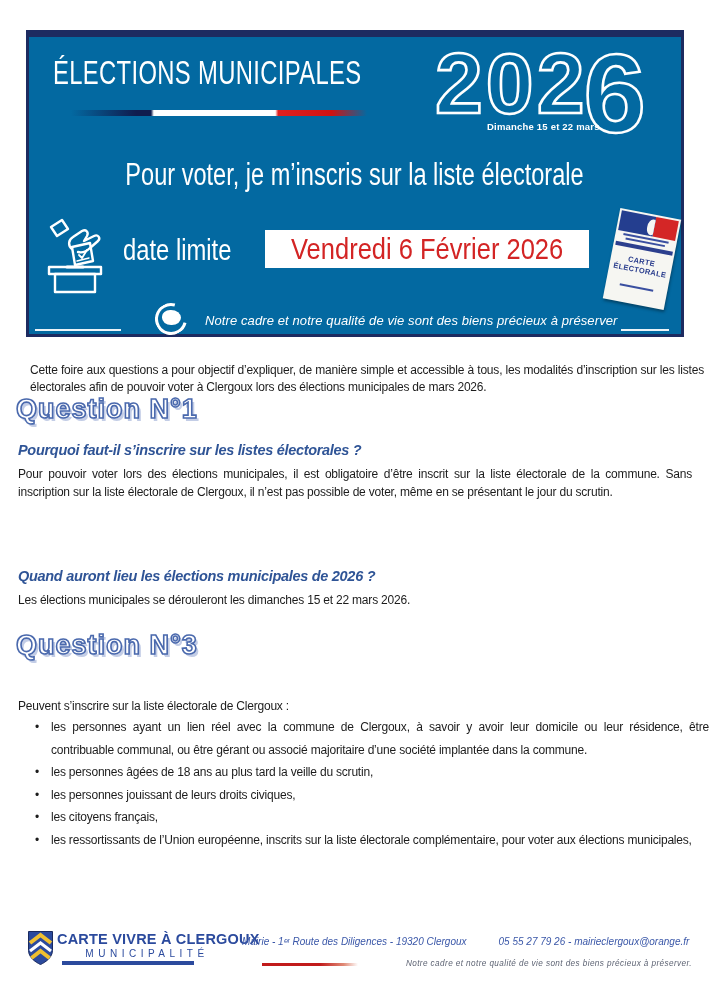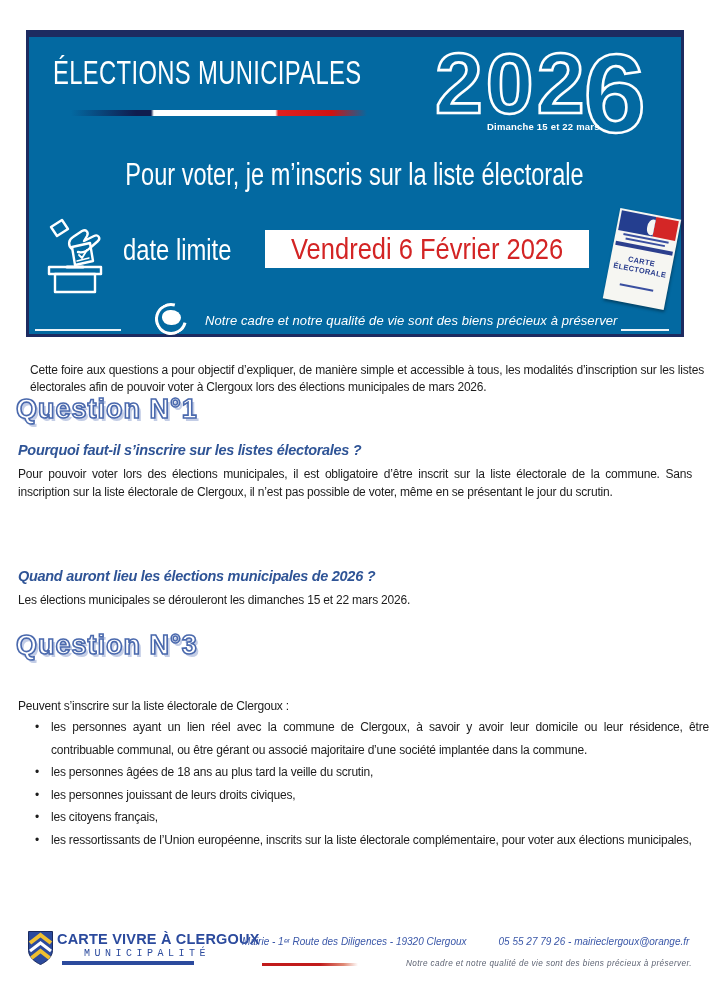--- a/index.html
+++ b/index.html
@@ -111,21 +111,21 @@
   .bullets li{position:relative;line-height:22.5px;}
   .bullets li::before{content:'•';position:absolute;left:-16px;color:#1c1c1c;}
   
   .shield{position:absolute;left:27px;top:930px;}
   .org-name{
     position:absolute;left:57px;top:931px;width:180px;color:#2b4a9d;font-weight:bold;
     font-size:14.5px;white-space:nowrap;letter-spacing:0.2px;
   }
   .org-sub{
     position:absolute;left:57px;top:948px;width:180px;color:#2b4a9d;font-size:10px;
-    letter-spacing:4.5px;text-align:center;white-space:nowrap;font-family:Liberation Mono, monospace;
+    letter-spacing:4.5px;text-align:center;white-space:nowrap;
   }
   .org-bar{position:absolute;left:62px;top:961px;width:132px;height:4px;background:#2b4a9d;}
   .footer-address{
     position:absolute;left:242px;top:936px;color:#3a57a8;font-style:italic;font-size:10px;
     white-space:nowrap;display:flex;gap:32px;
   }
   .footer-redline{
     position:absolute;left:262px;top:963px;width:96px;height:3px;
     background:linear-gradient(90deg,#c11b1b 0%,#c11b1b 60%,#e08a76 85%,rgba(224,138,118,0) 100%);
   }

